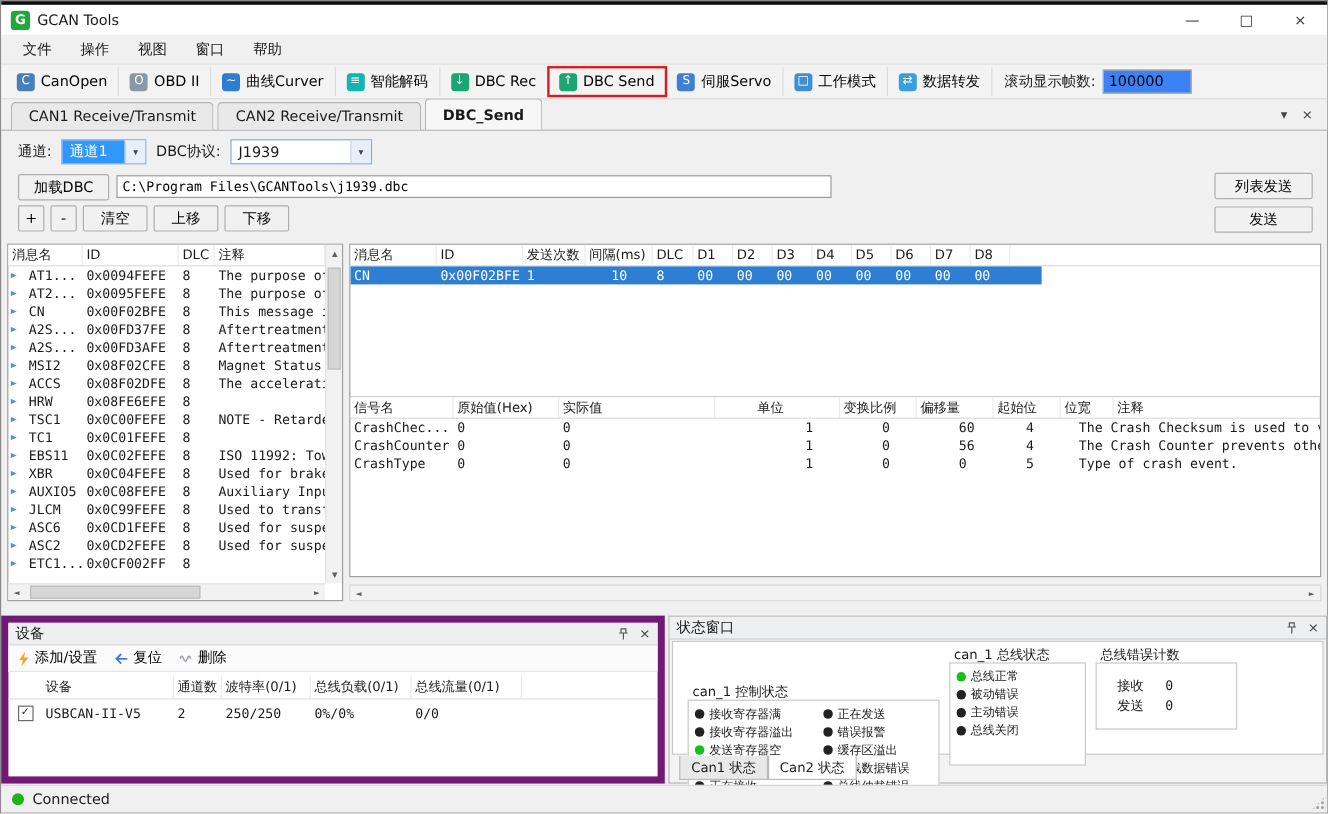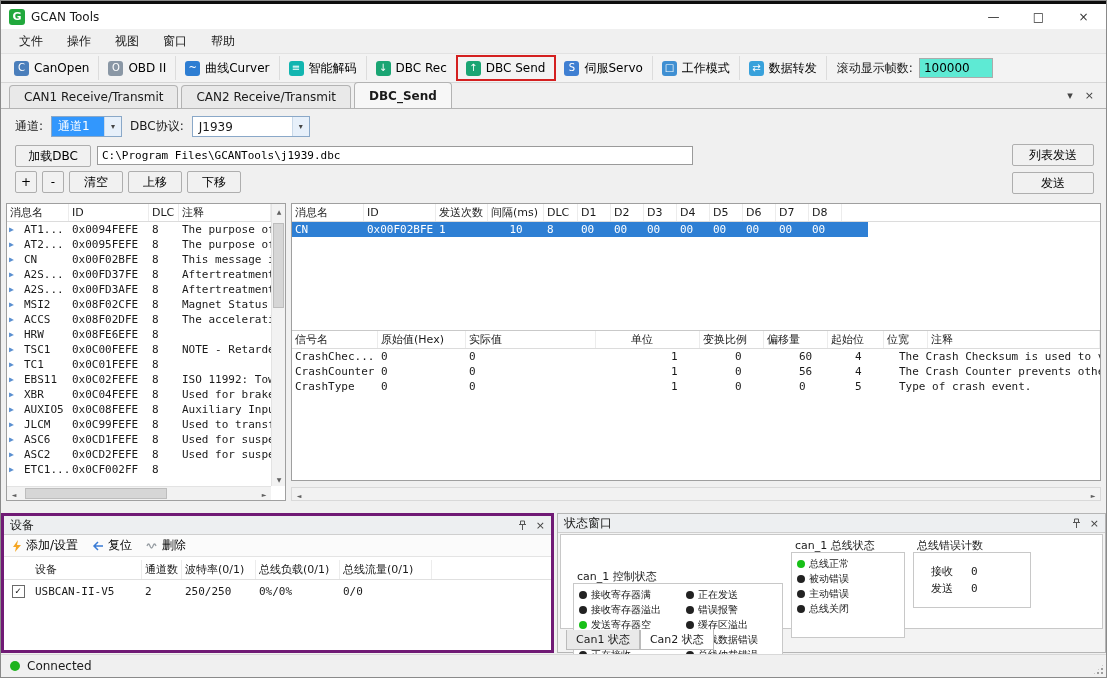--- a/index.html
+++ b/index.html
@@ -16,21 +16,21 @@
   
   .menubar { position:absolute; top:28px; left:0; right:0; height:24px; background:#f0f0f0; display:flex; align-items:center; padding-left:6px; }
   .menu-item { padding:0 12px; height:100%; display:flex; align-items:center; }
 
   
   .toolbar { position:absolute; top:52px; left:0; right:0; height:30px; background:#f3f3f3; border-top:1px solid #e2e2e2; border-bottom:1px solid #d6d6d6; display:flex; align-items:center; padding-left:4px; }
   .tb-btn { display:flex; align-items:center; gap:5px; padding:0 9px; height:24px; background:transparent; border:none; border-right:1px solid #dcdcdc; font:inherit; white-space:nowrap; }
   .tb-btn.highlight { outline:2px solid #d42020; outline-offset:-1px; }
   .tb-ico { width:15px; height:15px; border-radius:3px; color:#fff; font-size:10px; line-height:1; display:flex; align-items:center; justify-content:center; flex:none; }
   .frame-box { display:flex; align-items:center; gap:6px; padding:0 10px; }
-  .frame-input { width:74px; height:20px; border:1px solid #ababab; background:#5eead4; padding:1px 4px; font:inherit; }
+  .frame-input { width:74px; height:20px; border:1px solid #ababab; background:#3b82f6; padding:1px 4px; font:inherit; }
 
   
   .tabbar { position:absolute; top:82px; left:0; right:0; height:26px; background:#f0f0f0; border-bottom:1px solid #b3b3b3; display:flex; align-items:flex-end; padding-left:8px; }
   .tabs { display:flex; align-items:flex-end; height:100%; }
   .tab { height:23px; display:flex; align-items:center; padding:0 14px; border:1px solid #b3b3b3; border-bottom:none; background:#e9e9e9; margin-right:3px; border-radius:4px 4px 0 0; white-space:nowrap; }
   .tab.active { background:#f7f7f7; font-weight:bold; height:26px; }
   .tabbar-right { margin-left:auto; display:flex; gap:12px; padding:0 12px 6px 0; color:#444; font-size:11px; }
 
   
   .dbc { position:absolute; top:108px; left:0; right:0; height:94px; }
@@ -94,21 +94,21 @@
   .sig-row span:nth-of-type(3){ width:130px; } .sig-row span:nth-of-type(4){ width:72px; }
   .sig-row span:nth-of-type(5){ width:64px; } .sig-row span:nth-of-type(6){ width:64px; }
   .sig-row span:nth-of-type(7){ width:56px; } .sig-row span:nth-of-type(8){ width:44px; }
   .sig-row span:nth-of-type(9){ flex:1; }
   .right-hscroll { position:absolute; left:290px; right:5px; top:284px; height:14px; background:#f2f2f2; border:1px solid #d9d9d9; display:flex; }
 
   
   .bottom { position:absolute; top:512px; left:0; right:0; height:140px; }
   .panel-head { height:19px; background:#edeff1; border-bottom:1px solid #cfcfcf; display:flex; align-items:center; padding:0 6px; }
   .ph-icons { margin-left:auto; display:flex; gap:9px; align-items:center; color:#444; font-size:11px; }
-  .device-panel { position:absolute; left:0; top:0; width:553px; height:140px; border:3px solid #701a75; background:#fff; }
+  .device-panel { position:absolute; left:0; top:0; width:553px; height:140px; border:6px solid #701a75; background:#fff; }
   .dev-toolbar { height:22px; display:flex; align-items:center; gap:14px; padding:0 8px; border-bottom:1px solid #e4e4e4; background:#fbfbfb; }
   .dev-tb-btn { display:flex; align-items:center; gap:4px; background:none; border:none; font:inherit; font-size:12px; }
   .dev-head { display:flex; align-items:center; height:20px; border-bottom:1px solid #e0e0e0; font-size:11px; margin-top:3px; }
   .dev-head::before { content:""; width:28px; flex:none; }
   .dev-head span { padding:0 3px; border-right:1px solid #ececec; height:100%; display:flex; align-items:center; }
   .dev-head span:nth-of-type(1){ width:110px; } .dev-head span:nth-of-type(2){ width:40px; }
   .dev-head span:nth-of-type(3){ width:74px; } .dev-head span:nth-of-type(4){ width:84px; }
   .dev-head span:nth-of-type(5){ width:92px; }
   .dev-row { display:flex; align-items:center; height:22px; font-family:"DejaVu Sans Mono",monospace; font-size:11px; }
   .chkcell { width:28px; flex:none; display:flex; justify-content:center; }

